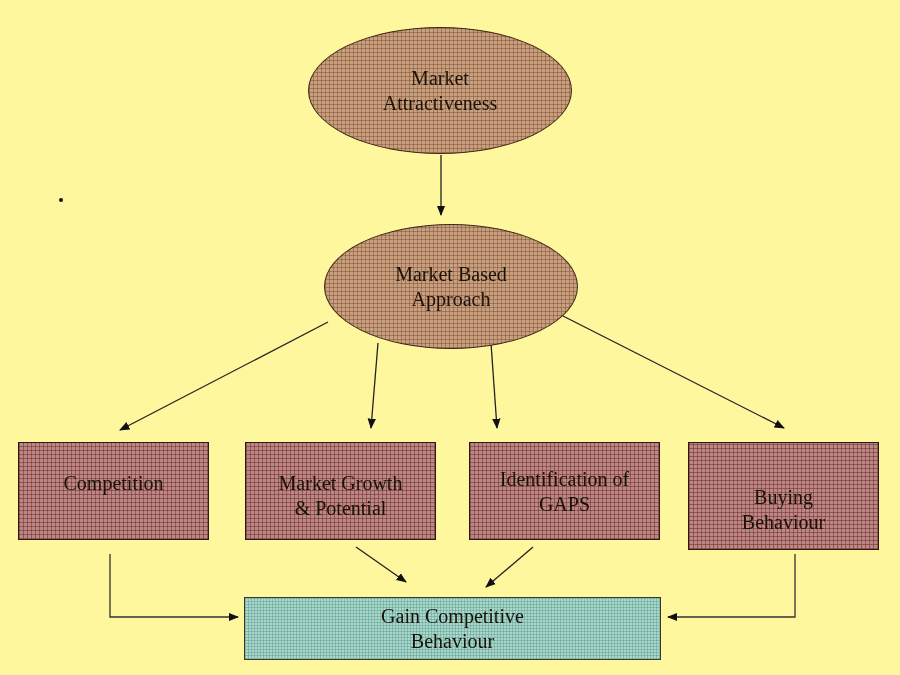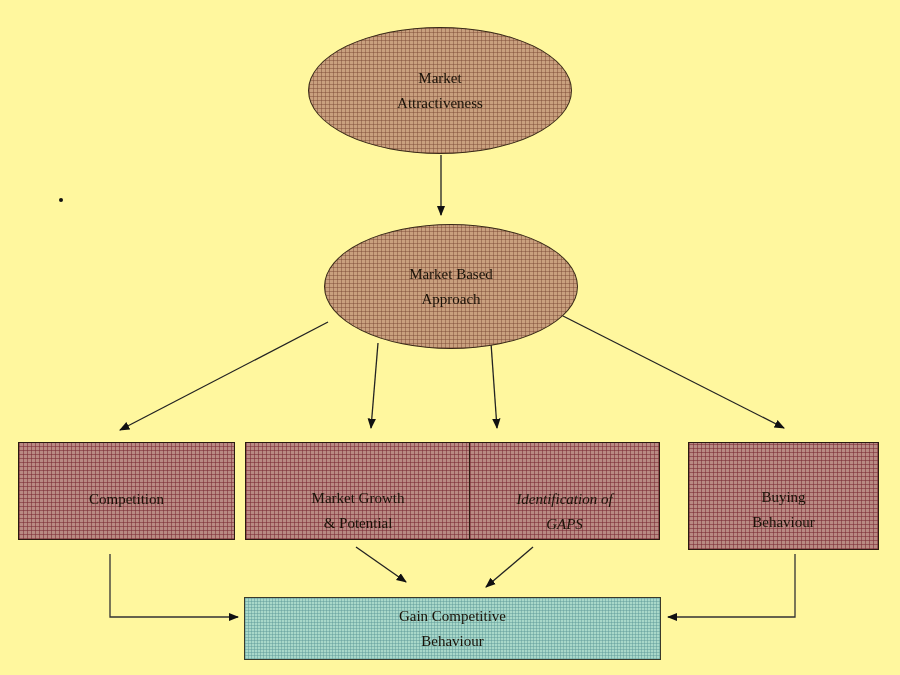--- a/index.html
+++ b/index.html
@@ -1,18 +1,18 @@
 <!DOCTYPE html>
 <html><head>
 <meta charset="utf-8">
 <style>
   html,body{margin:0;padding:0;}
   body{width:900px;height:675px;background:#fff79e;position:relative;overflow:hidden;font-family:"Liberation Serif","DejaVu Serif",serif;}
   svg#arrows{position:absolute;left:0;top:0;width:900px;height:675px;}
-  .node{position:absolute;display:flex;align-items:center;justify-content:center;text-align:center;color:#1a1208;font-size:15px;line-height:25px;box-sizing:border-box;}
+  .node{position:absolute;display:flex;align-items:center;justify-content:center;text-align:center;color:#1a1208;font-size:20px;line-height:25px;box-sizing:border-box;}
   .ellipse{border-radius:50%;border:1.5px solid #3a2a18;
     background-color:#c9a07e;
     background-image:
       repeating-linear-gradient(0deg, rgba(120,70,50,0.45) 0 1px, transparent 1px 4px),
       repeating-linear-gradient(90deg, rgba(120,70,50,0.45) 0 1px, transparent 1px 4px);}
   .rect{border:1.5px solid #2a1a10;
     background-color:#b98a83;
     background-image:
       repeating-linear-gradient(0deg, rgba(120,40,50,0.55) 0 1px, transparent 1px 4px),
       repeating-linear-gradient(90deg, rgba(120,40,50,0.55) 0 1px, transparent 1px 4px);}
@@ -49,30 +49,30 @@
 <div class="node ellipse" style="left:308px;top:27px;width:264px;height:127px;">
   <span class="label">Market
 Attractiveness</span>
 </div>
 
 <div class="node ellipse" style="left:324px;top:224px;width:254px;height:125px;">
   <span class="label">Market Based
 Approach</span>
 </div>
 
-<div class="node rect" style="left:18px;top:442px;width:217px;height:98px;align-items:flex-start;padding-top:44px;">
+<div class="node rect" style="left:18px;top:442px;width:191px;height:98px;align-items:flex-start;padding-top:28px;">
   <span class="label">Competition</span>
 </div>
 
-<div class="node rect" style="left:245px;top:442px;width:226px;height:98px;align-items:flex-start;padding-top:43px;">
+<div class="node rect" style="left:245px;top:442px;width:191px;height:98px;align-items:flex-start;padding-top:28px;">
   <span class="label">Market Growth
 &amp; Potential</span>
 </div>
 
-<div class="node rect" style="left:469px;top:442px;width:191px;height:98px;align-items:flex-start;padding-top:44px;font-style:italic;">
+<div class="node rect" style="left:469px;top:442px;width:191px;height:98px;align-items:flex-start;padding-top:24px;">
   <span class="label">Identification of
 GAPS</span>
 </div>
 
 <div class="node rect" style="left:688px;top:442px;width:191px;height:108px;align-items:center;padding-top:28px;">
   <span class="label">Buying
 Behaviour</span>
 </div>
 
 <div class="node goal" style="left:244px;top:597px;width:417px;height:63px;">

